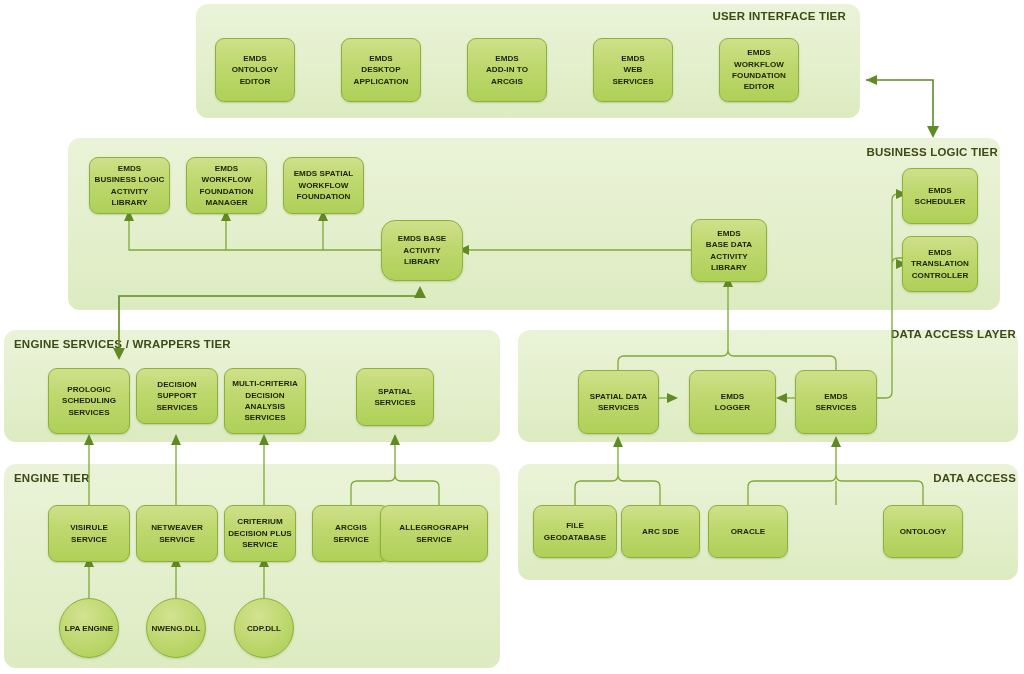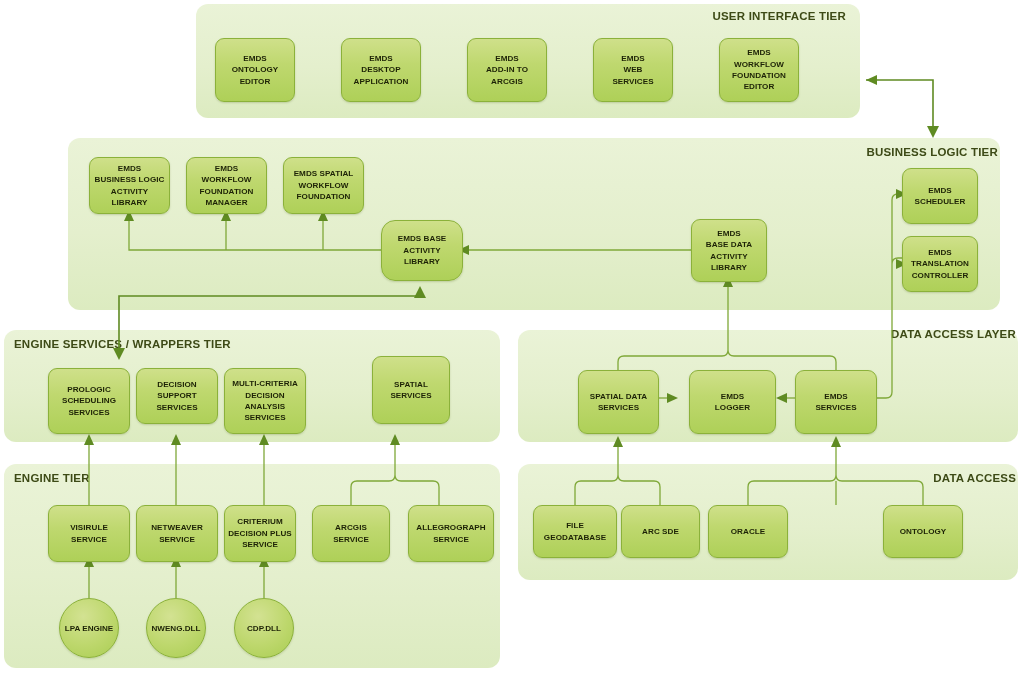--- a/index.html
+++ b/index.html
@@ -225,21 +225,21 @@
   <div class="node" style="left:136px; top:368px; width:82px; height:56px;">
     <span>DECISION
 SUPPORT
 SERVICES</span>
     </div>
   <div class="node" style="left:224px; top:368px; width:82px; height:66px;">
     <span>MULTI-CRITERIA
 DECISION ANALYSIS
 SERVICES</span>
     </div>
-  <div class="node" style="left:356px; top:356px; width:78px; height:68px;margin-left:16px;">
+  <div class="node" style="left:356px; top:368px; width:78px; height:58px;">
     <span>SPATIAL
 SERVICES</span>
     </div>
 
   <div class="node" style="left:48px; top:505px; width:82px; height:57px;">
     <span>VISIRULE
 SERVICE</span>
     </div>
   <div class="node" style="left:136px; top:505px; width:82px; height:57px;">
     <span>NETWEAVER
@@ -247,21 +247,21 @@
     </div>
   <div class="node" style="left:224px; top:505px; width:72px; height:57px;">
     <span>CRITERIUM
 DECISION PLUS
 SERVICE</span>
     </div>
   <div class="node" style="left:312px; top:505px; width:78px; height:57px;">
     <span>ARCGIS
 SERVICE</span>
     </div>
-  <div class="node" style="left:408px; top:505px; width:86px; height:57px;">
+  <div class="node" style="left:380px; top:505px; width:108px; height:57px;">
     <span>ALLEGROGRAPH
 SERVICE</span>
     </div>
 
   <div class="circle" style="left:59px; top:598px; width:60px; height:60px;">
     <span>LPA ENGINE</span>
     </div>
   <div class="circle" style="left:146px; top:598px; width:60px; height:60px;">
     <span>NWENG.DLL</span>
     </div>

